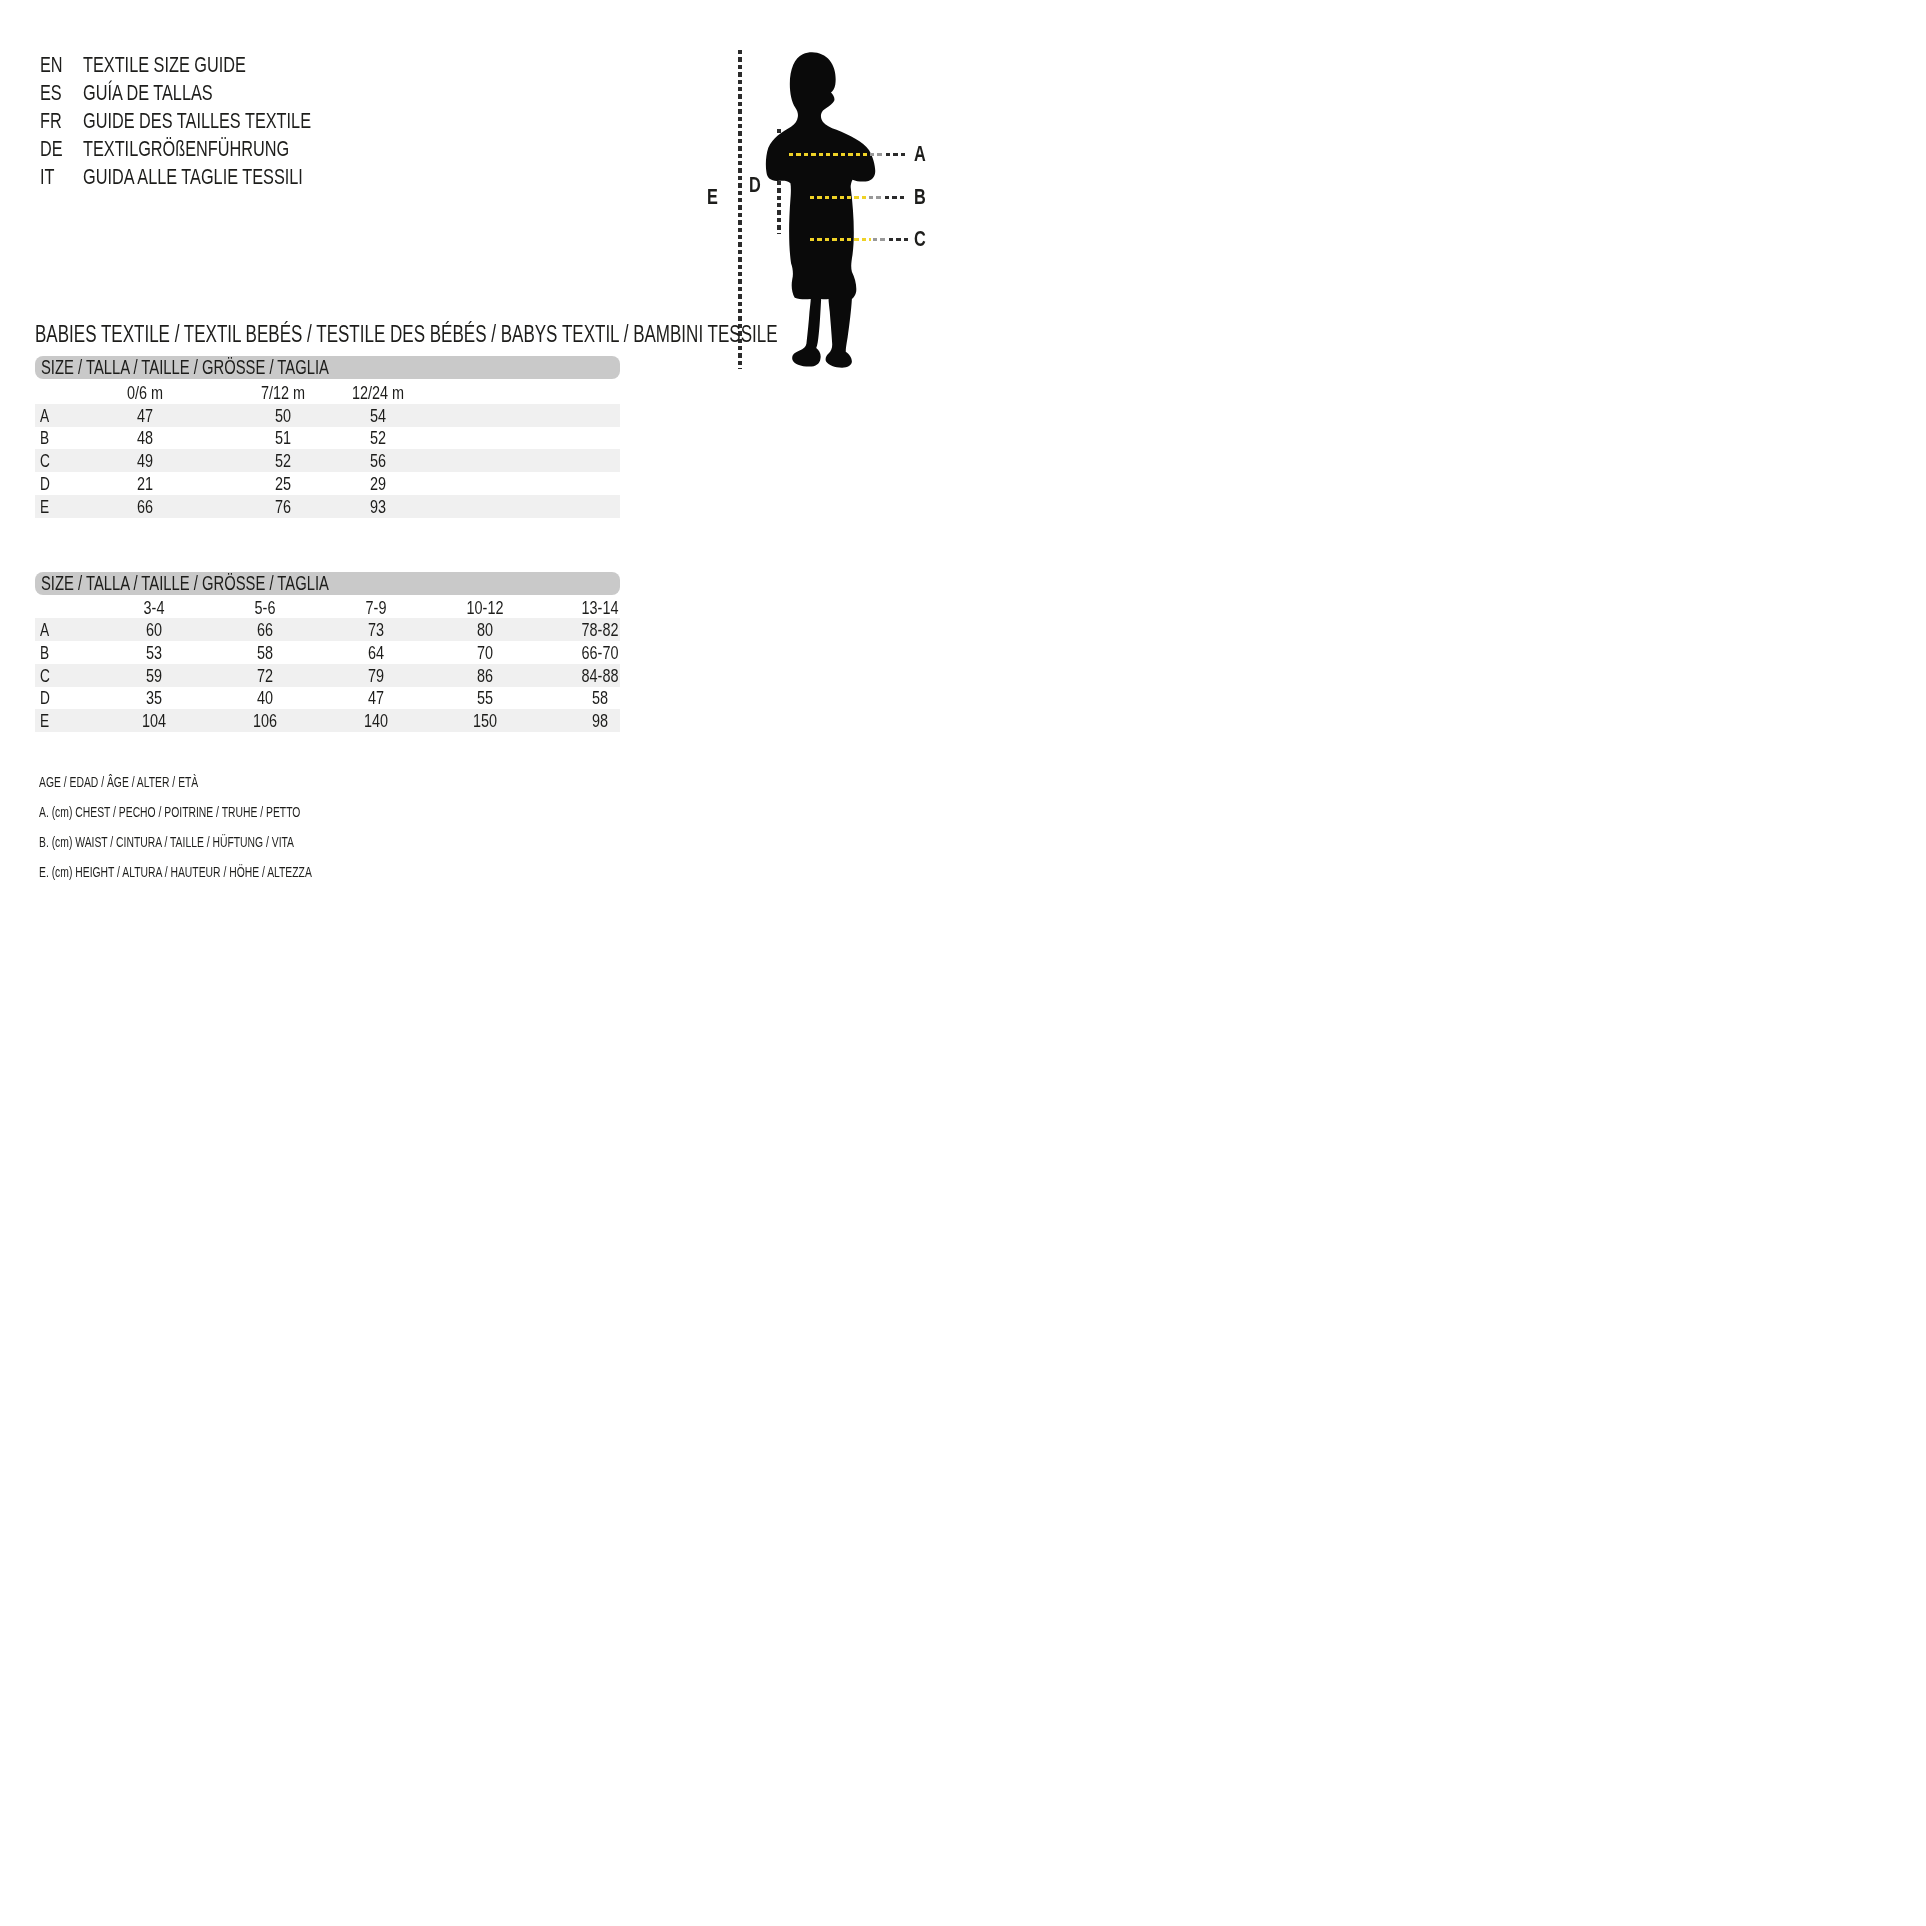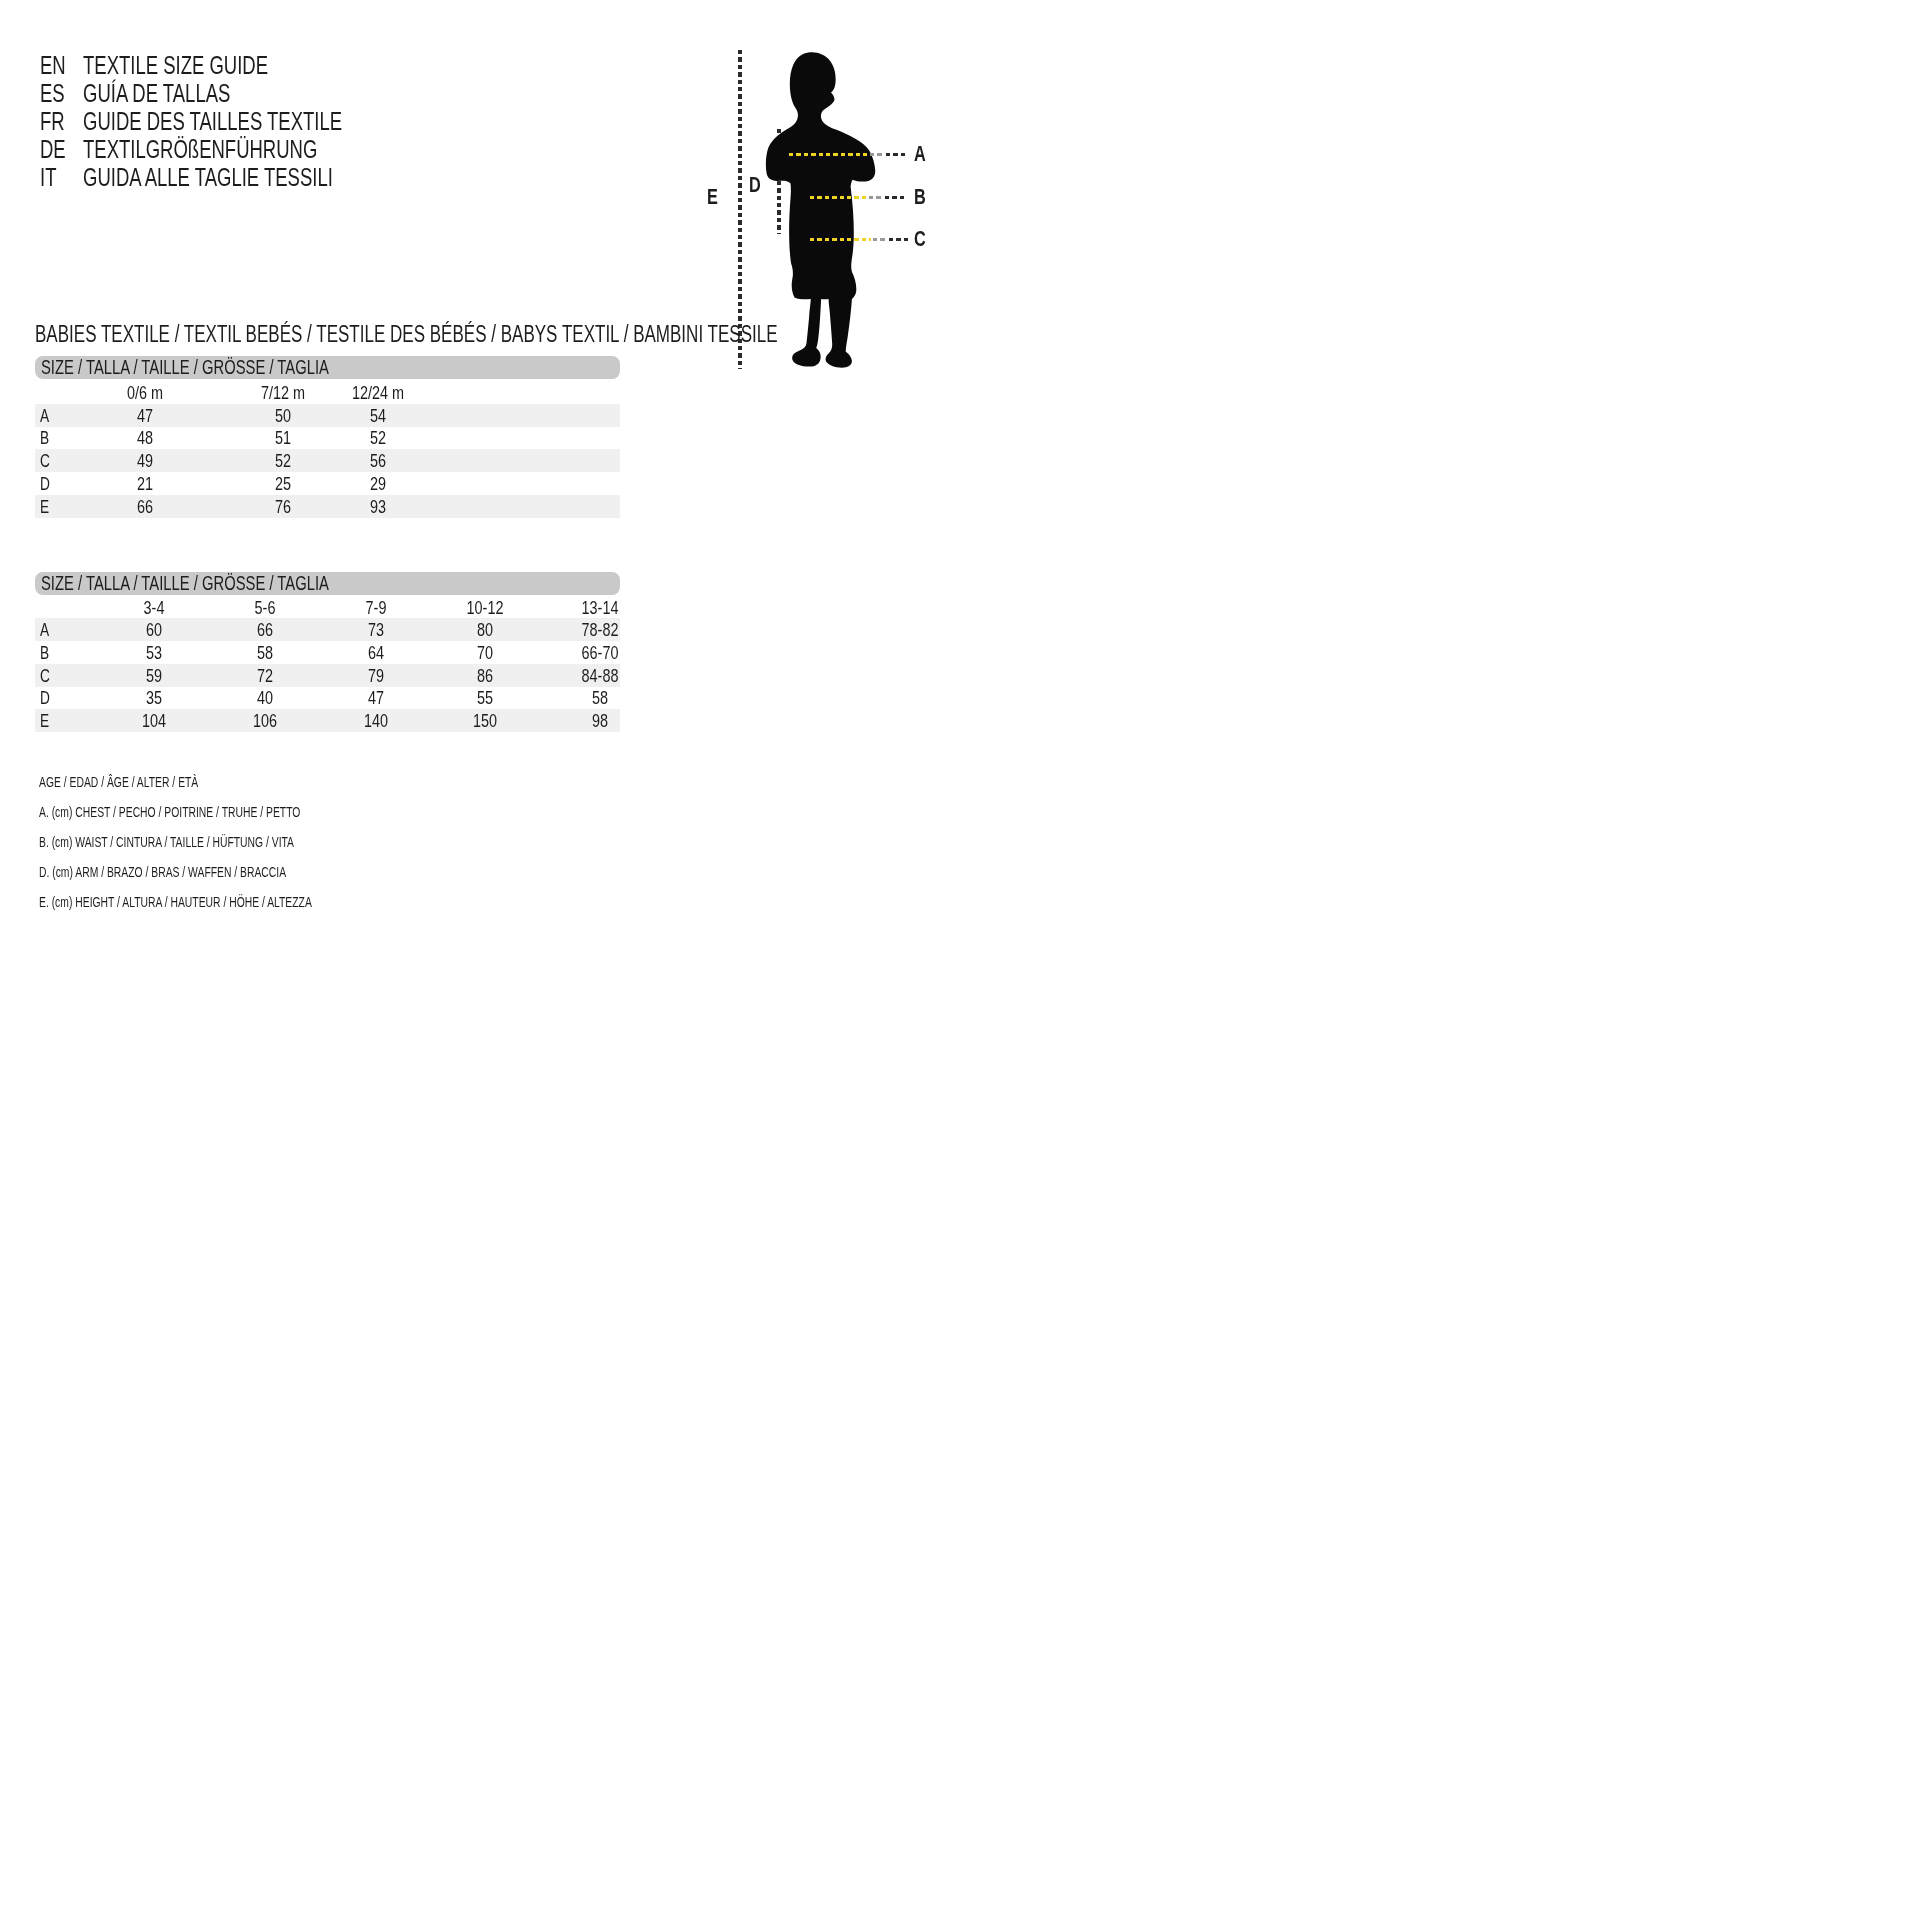--- a/index.html
+++ b/index.html
@@ -10,21 +10,21 @@
     font-family:"Liberation Sans", sans-serif;
     color:#1d1d1b;
     overflow:hidden;
   }
   
   .cond{display:inline-block;transform:scaleX(0.74);transform-origin:0 50%;white-space:nowrap;}
   .cond-c{display:inline-block;transform:scaleX(0.78) translateX(-50%);transform-origin:0 50%;white-space:nowrap;}
 
   
   .langs{position:absolute;left:40px;top:51px;}
-  .lang-row{display:flex;font-size:25px;line-height:28px;align-items:flex-end;}
+  .lang-row{display:flex;font-size:22px;line-height:28px;align-items:flex-end;}
   .lang-code{width:43px;flex:0 0 43px;}
 
   
   .figure{position:absolute;left:690px;top:49px;width:259px;height:339px;}
   .vdash{position:absolute;width:3.7px;background:repeating-linear-gradient(to bottom,#2b2b2b 0 4.3px,transparent 4.3px 7.4px);}
   .e-line{left:48px;top:1.2px;height:319px;}
   .d-line{left:87px;top:80px;height:105px;}
   .fig-label{position:absolute;font-size:22px;font-weight:bold;line-height:22px;}
   .hseg{position:absolute;height:3.1px;}
   .hdash-y{background:repeating-linear-gradient(to right,#efd226 0 4.3px,transparent 4.3px 7.4px);}
@@ -243,18 +243,17 @@
     <span class="t-cell c2"><span class="cond-c">106</span></span>
     <span class="t-cell c3"><span class="cond-c">140</span></span>
     <span class="t-cell c4"><span class="cond-c">150</span></span>
     <span class="t-cell c5"><span class="cond-c">98</span></span>
   </div>
 
   <div class="legend">
     <div class="legend-line"><span class="cond">AGE / EDAD / ÂGE / ALTER / ETÀ</span></div>
     <div class="legend-line"><span class="cond">A. (cm) CHEST / PECHO / POITRINE / TRUHE / PETTO</span></div>
     <div class="legend-line"><span class="cond">B. (cm) WAIST / CINTURA / TAILLE / HÜFTUNG / VITA</span></div>
-    <div class="legend-line"><span class="cond">D. (cm) ARM / BRAZO / BRAS / WAFFEN / BRACCIA</span></div>
     <div class="legend-line"><span class="cond">E. (cm) HEIGHT / ALTURA / HAUTEUR / HÖHE / ALTEZZA</span></div>
   </div>
 
 </div>
 
 
 </body></html>

